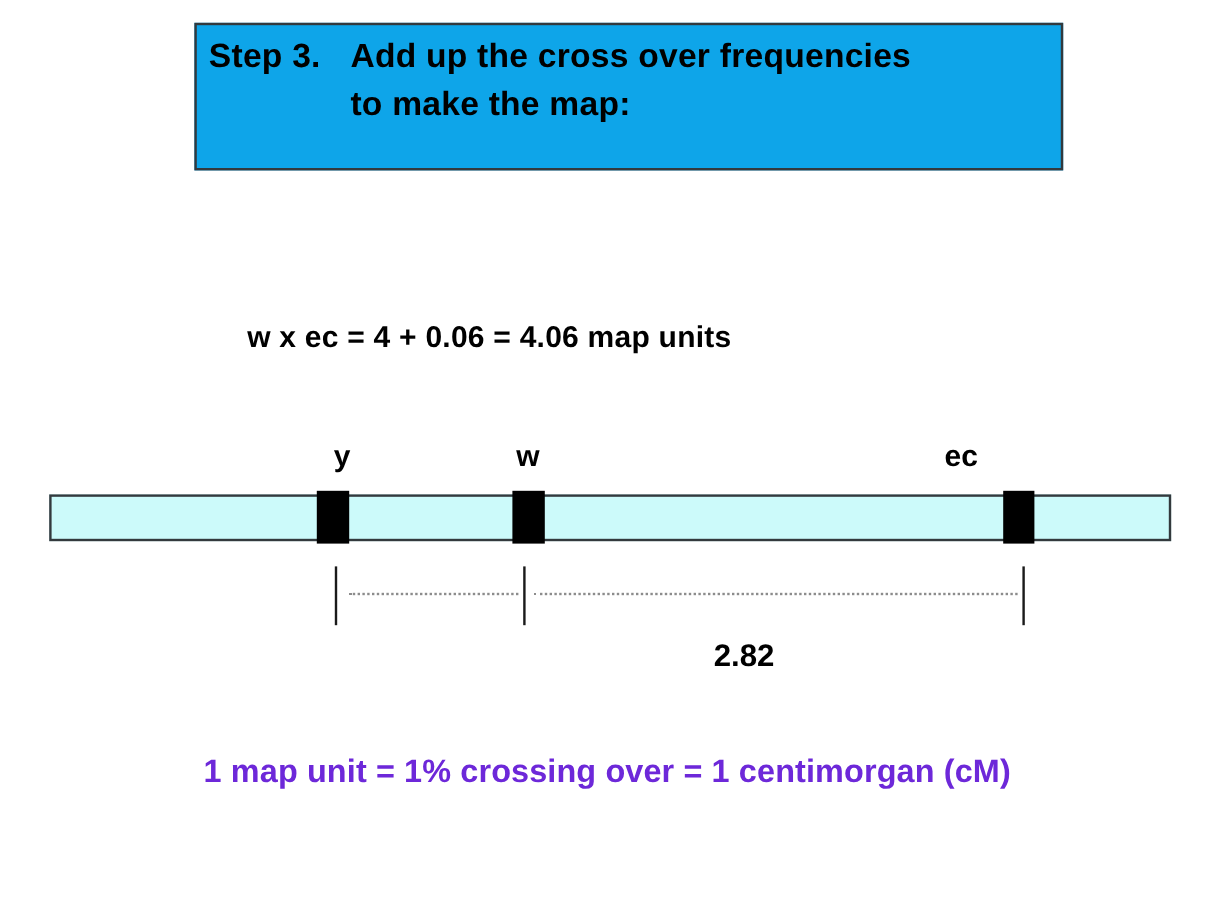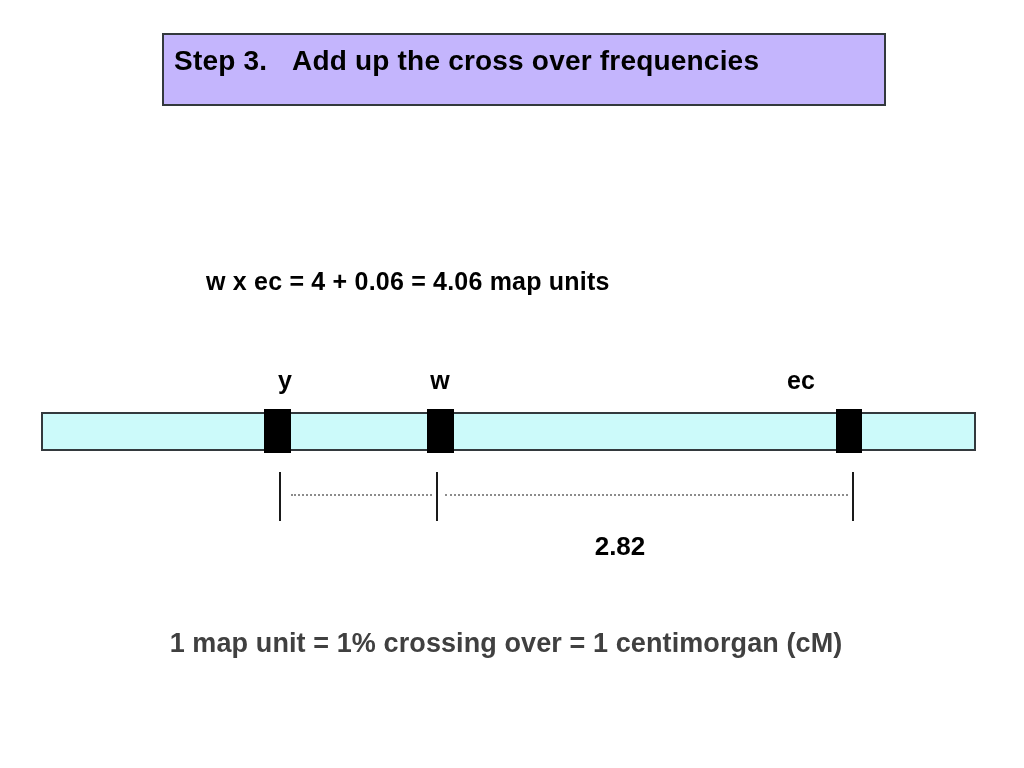--- a/index.html
+++ b/index.html
@@ -19,24 +19,24 @@
     left: 0;
     top: 0;
     width: 1024px;
     height: 768px;
   }
 
   
   .title-box {
     position: absolute;
     left: 162px;
-    top: 33px;
+    top: 19px;
     width: 724px;
-    height: 73px;
-    background: #c4b5fd;
+    height: 123px;
+    background: #0ea5e9;
     border: 2px solid #33393d;
     box-sizing: border-box;
   }
   .title-inner {
     position: absolute;
     left: 10px;
     top: 6px;
     width: 700px;
   }
   .title-line {
@@ -136,33 +136,34 @@
 
   
   .footer-note {
     position: absolute;
     left: 0;
     top: 628px;
     width: 1012px;
     text-align: center;
     font-size: 27px;
     font-weight: bold;
-    color: #404040;
+    color: #6d28d9;
     white-space: nowrap;
     letter-spacing: 0.1px;
   }
 </style>
 </head>
 <body>
 
 <div class="slide">
 
   <div class="title-box">
     <div class="title-inner">
       <div class="title-line"><span class="step-label">Step 3.</span><span>Add up the cross over frequencies</span></div>
+      <div class="title-line second">to make the map:</div>
     </div>
   </div>
 
   <div class="equation eq2">w x ec = 4 + 0.06 = 4.06 map units</div>
 
   <div class="locus-label l-y">y</div>
   <div class="locus-label l-w">w</div>
   <div class="locus-label l-ec">ec</div>
 
   <div class="chromosome-bar"></div>

